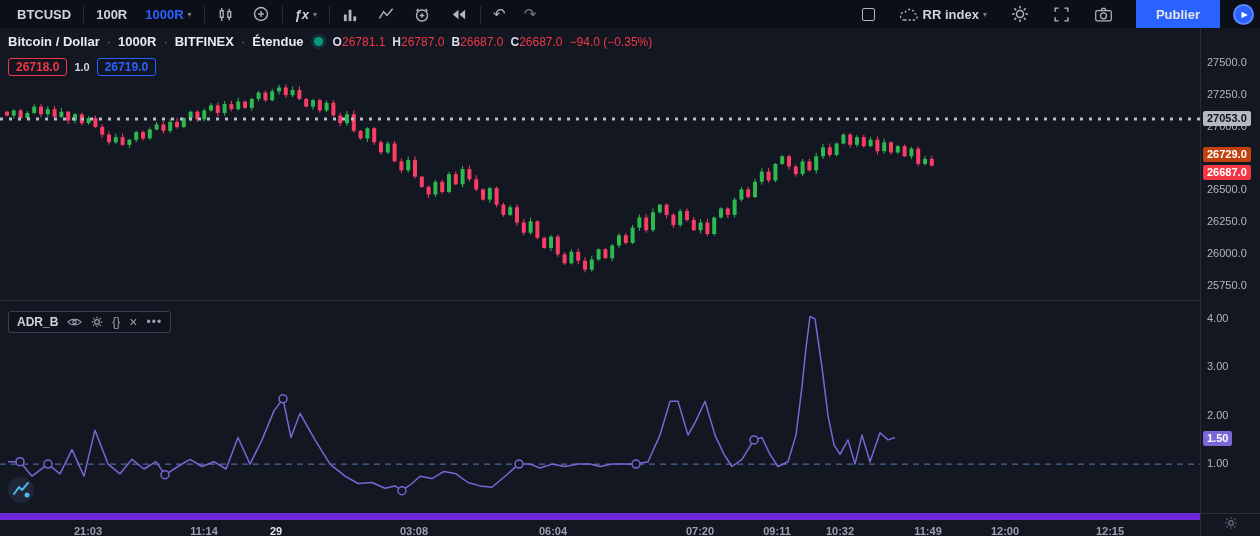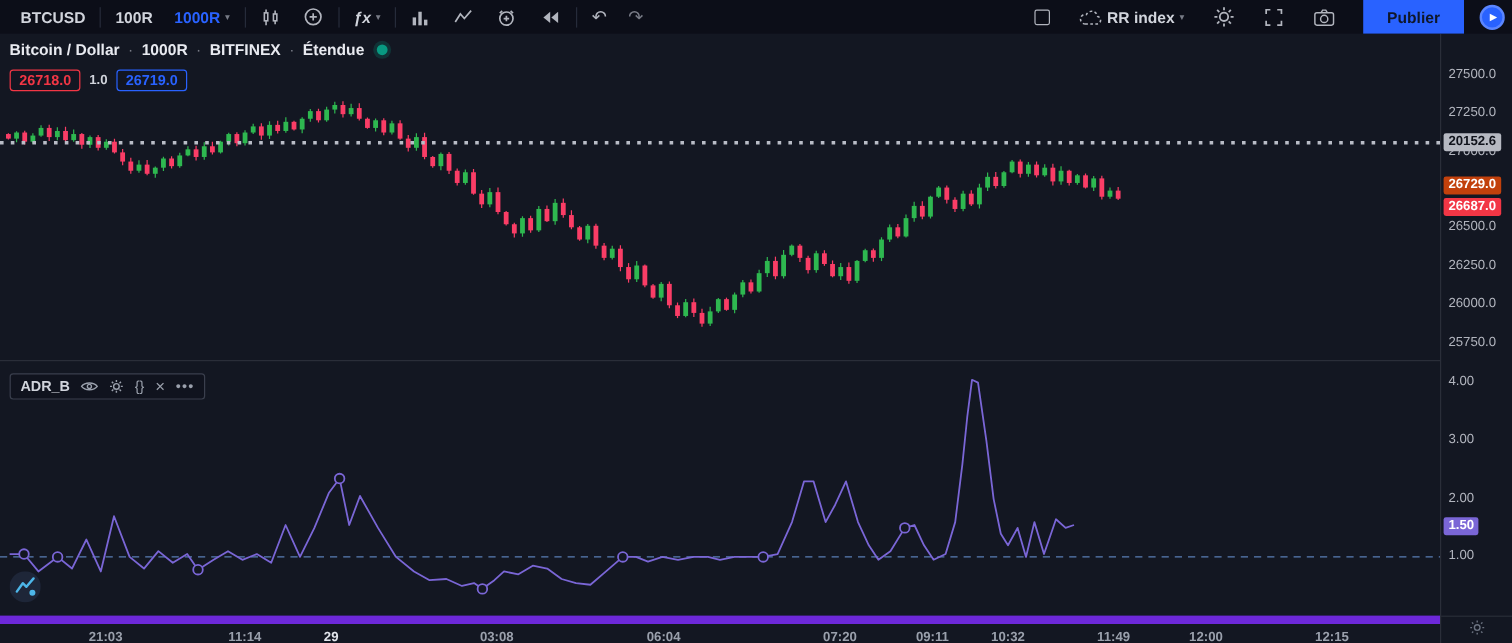--- a/index.html
+++ b/index.html
@@ -12,21 +12,21 @@
              display:flex; align-items:center; padding:0 6px 0 8px; z-index:20; }
   .tb-item { background:none; border:none; color:#d1d4dc; font:700 13px "Liberation Sans","DejaVu Sans",sans-serif;
              height:28px; padding:0 9px; display:flex; align-items:center; gap:4px; cursor:pointer; white-space:nowrap; }
   .tb-item.normal { font-weight:600; }
   .tb-item.blue span.lbl { color:#2962ff; }
   .tb-item svg { display:block; }
   .caret { font-size:8px; color:#787b86; }
   .sep { width:1px; height:17px; background:#262b3a; margin:0 3px; flex:none; }
   .tb-right { margin-left:auto; display:flex; align-items:center; gap:6px; }
   .square-icon { width:13px; height:13px; border:1.5px solid #b2b5be; border-radius:2px; }
-  .publish-btn { background:#2962ff; color:#0f172a; border:none; height:28px; padding:0 20px;
+  .publish-btn { background:#2962ff; color:#e5e5e5; border:none; height:28px; padding:0 20px;
                  font:700 13px "Liberation Sans","DejaVu Sans",sans-serif; cursor:pointer; margin-left:8px; }
   .play-circle { width:21px; height:21px; border-radius:50%; background:#2962ff; border:2px solid #5b86ff;
                  color:#fff; display:flex; align-items:center; justify-content:center;
                  font-size:8px; padding-left:2px; margin-left:7px; cursor:pointer; }
 
   
   .chart-body { position:absolute; top:28px; left:0; width:1260px; height:508px; display:flex; }
   .chart-col { width:1200px; position:relative; }
   .axis-col { width:60px; position:relative; border-left:1px solid #2a2e39; background:#131722; }
   .main-pane { height:272px; position:relative; background:#131722; }
@@ -496,20 +496,27 @@
 
         <div class="chart-header">
           <span>Bitcoin / Dollar</span>
           <span class="dot-sep">·</span>
           <span>1000R</span>
           <span class="dot-sep">·</span>
           <span>BITFINEX</span>
           <span class="dot-sep">·</span>
           <span>Étendue</span>
           <span class="status-dot"></span>
+          <span class="ohlc">
+            <span><b class="lbl">O</b><span class="val">26781.1</span></span>
+            <span><b class="lbl">H</b><span class="val">26787.0</span></span>
+            <span><b class="lbl">B</b><span class="val">26687.0</span></span>
+            <span><b class="lbl">C</b><span class="val">26687.0</span></span>
+            <span class="val">−94.0 (−0.35%)</span>
+          </span>
         </div>
 
         <div class="quote-row">
           <span class="quote-box bid">26718.0</span>
           <span class="spread">1.0</span>
           <span class="quote-box ask">26719.0</span>
         </div>
       </div>
 
       <div class="lower-pane">
@@ -593,21 +600,21 @@
         </span>
       </div>
     <div class="axis-label" style="top: 28.0159px;">27500.0</div>
         <div class="axis-label" style="top: 59.866px;">27250.0</div>
         <div class="axis-label" style="top: 91.7162px;">27000.0</div>
         <div class="axis-label" style="top: 123.566px;">26750.0</div>
         <div class="axis-label" style="top: 155.416px;">26500.0</div>
         <div class="axis-label" style="top: 187.267px;">26250.0</div>
         <div class="axis-label" style="top: 219.117px;">26000.0</div>
         <div class="axis-label" style="top: 250.967px;">25750.0</div>
-        <div class="axis-tag tag-reference" style="top: 82.9639px;">20152.6</div>
+        <div class="axis-tag tag-reference" style="top: 82.9639px;">27053.0</div>
         <div class="axis-tag tag-magenta" style="top: 119.242px;">26729.0</div>
         <div class="axis-tag tag-red" style="top: 136.593px;">26687.0</div>
         <div class="axis-label" style="top: 283.909px;">4.00</div>
         <div class="axis-label" style="top: 332.311px;">3.00</div>
         <div class="axis-label" style="top: 380.712px;">2.00</div>
         <div class="axis-label" style="top: 429.114px;">1.00</div>
         <div class="axis-tag tag-purple" style="top: 402.913px;">1.50</div>
       </div>
   </div>
 </div>

